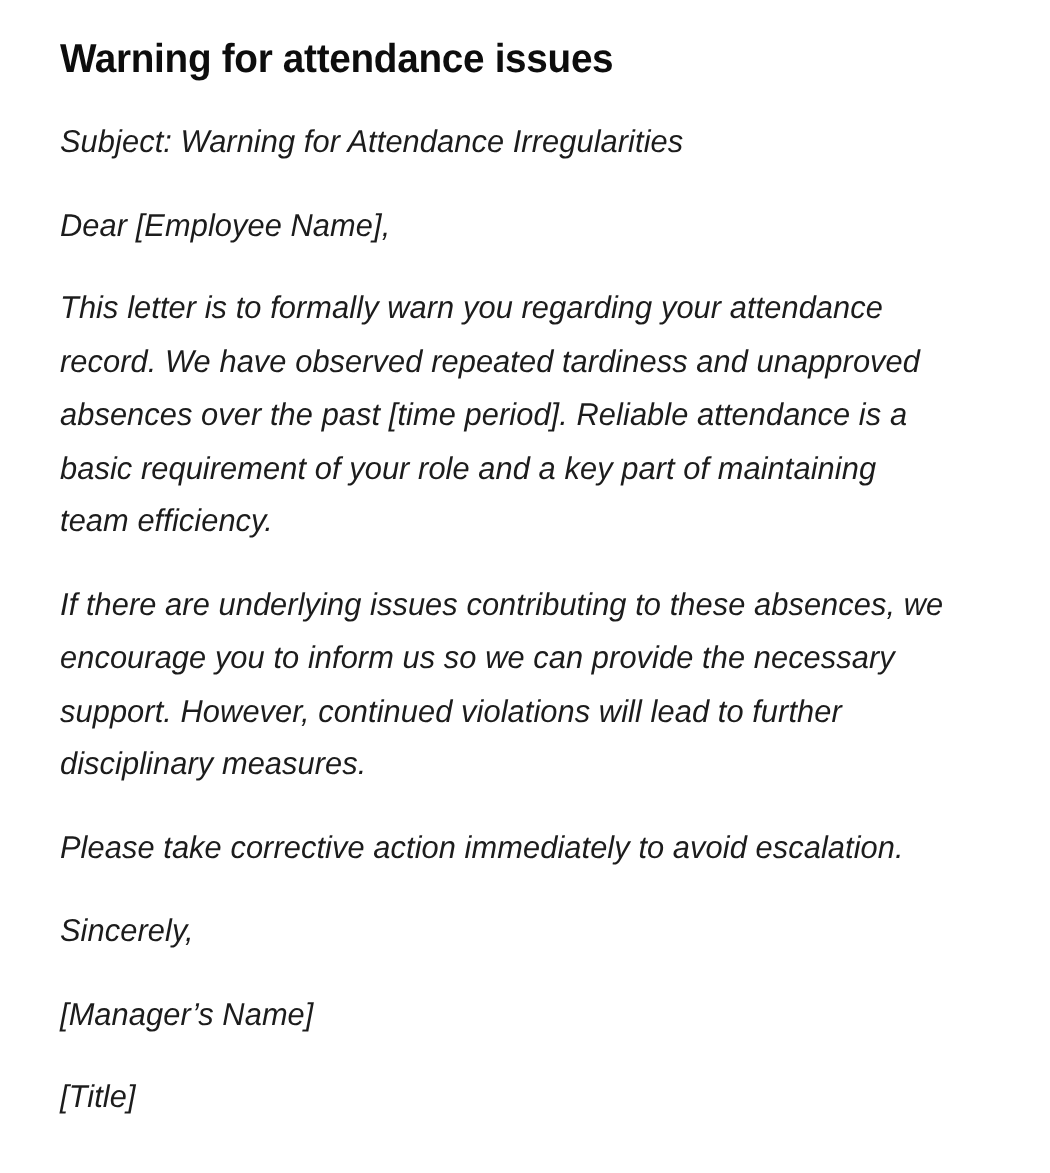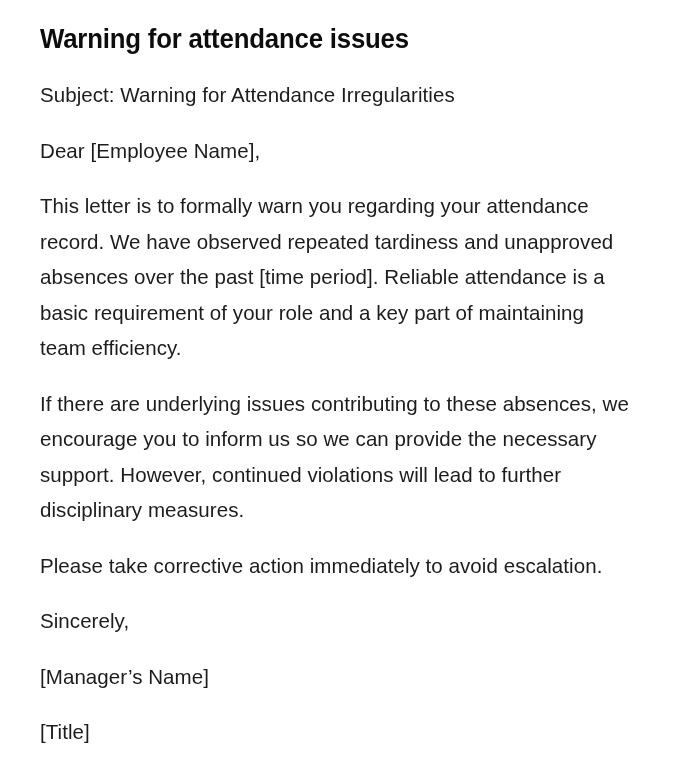--- a/index.html
+++ b/index.html
@@ -31,20 +31,21 @@
     font-weight: 700;
     letter-spacing: -0.2px;
     color: #0d0d0d;
     margin: 0 0 21px 0;
     transform: scaleX(0.955);
     transform-origin: left center;
   }
 
   .doc-body {
     margin: 0;
+    font-style: italic;
   }
 
   .para {
     font-size: 21px;
     line-height: 35.5px;
     font-weight: 400;
     color: #1c1c1c;
     margin: 0 0 20px 0;
     letter-spacing: 0.05px;
     transform: scaleX(0.978);

